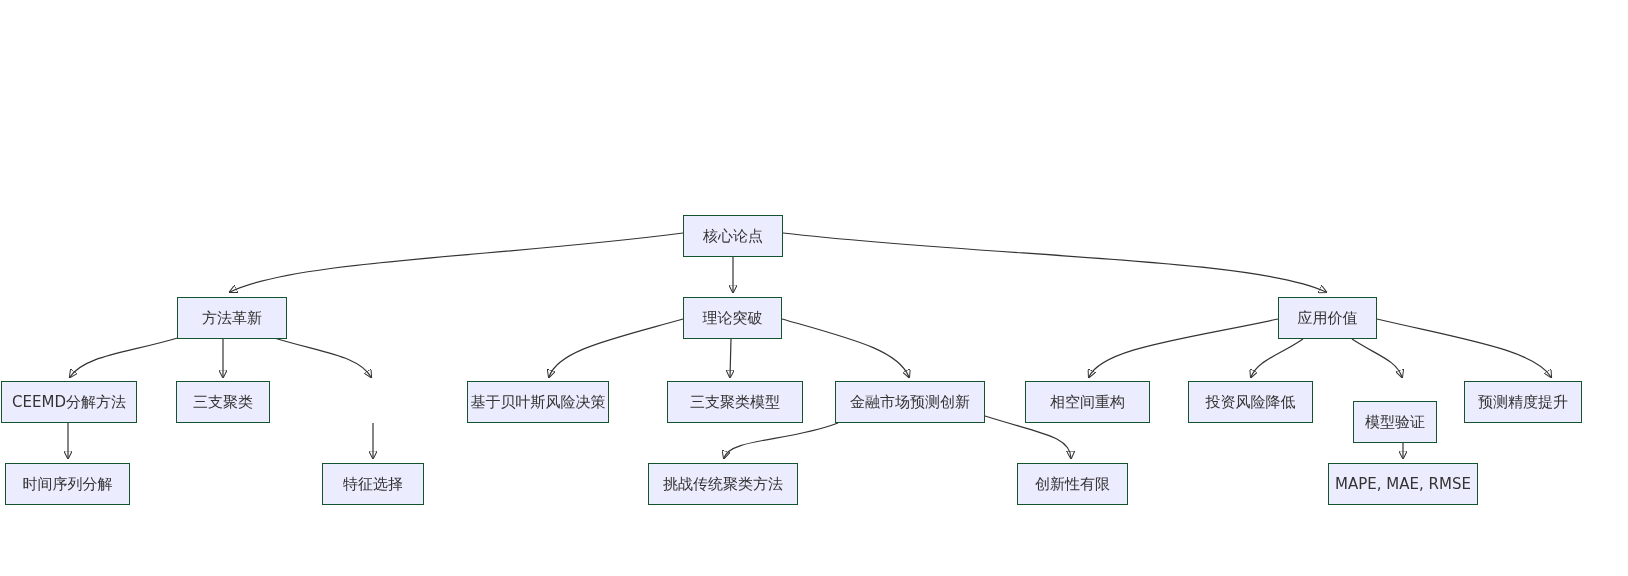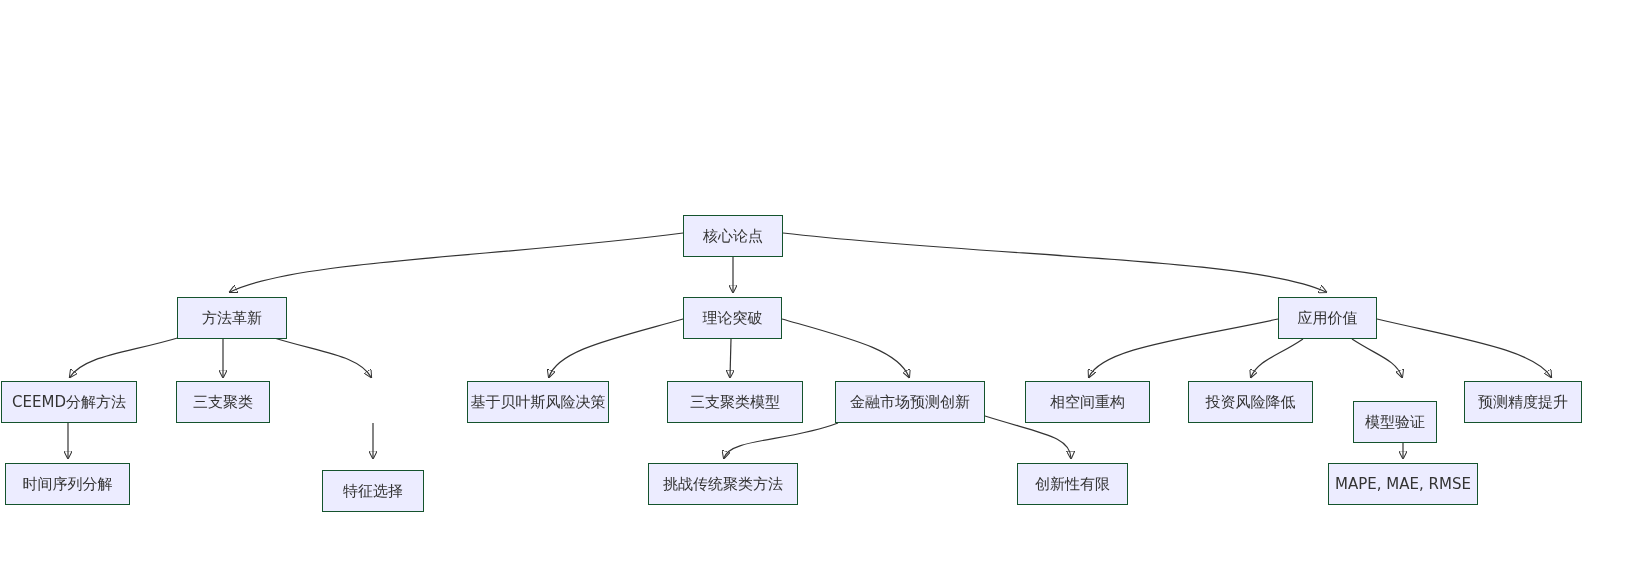--- a/index.html
+++ b/index.html
@@ -79,18 +79,18 @@
   <div class="node" style="left:176px; top:381px; width:94px;">三支聚类</div>
   <div class="node" style="left:467px; top:381px; width:142px;">基于贝叶斯风险决策</div>
   <div class="node" style="left:667px; top:381px; width:136px;">三支聚类模型</div>
   <div class="node" style="left:835px; top:381px; width:150px;">金融市场预测创新</div>
   <div class="node" style="left:1025px; top:381px; width:125px;">相空间重构</div>
   <div class="node" style="left:1188px; top:381px; width:125px;">投资风险降低</div>
   <div class="node" style="left:1353px; top:381px; width:84px;margin-top:20px;">模型验证</div>
   <div class="node" style="left:1464px; top:381px; width:118px;">预测精度提升</div>
 
   <div class="node" style="left:5px; top:463px; width:125px;">时间序列分解</div>
-  <div class="node" style="left:322px; top:463px; width:102px;margin-top:7px;">特征选择</div>
+  <div class="node" style="left:322px; top:463px; width:102px;">特征选择</div>
   <div class="node" style="left:1017px; top:463px; width:111px;">创新性有限</div>
   <div class="node" style="left:648px; top:463px; width:150px;">挑战传统聚类方法</div>
   <div class="node" style="left:1328px; top:463px; width:150px;">MAPE, MAE, RMSE</div>
 
 </div>
 
 </body></html>

